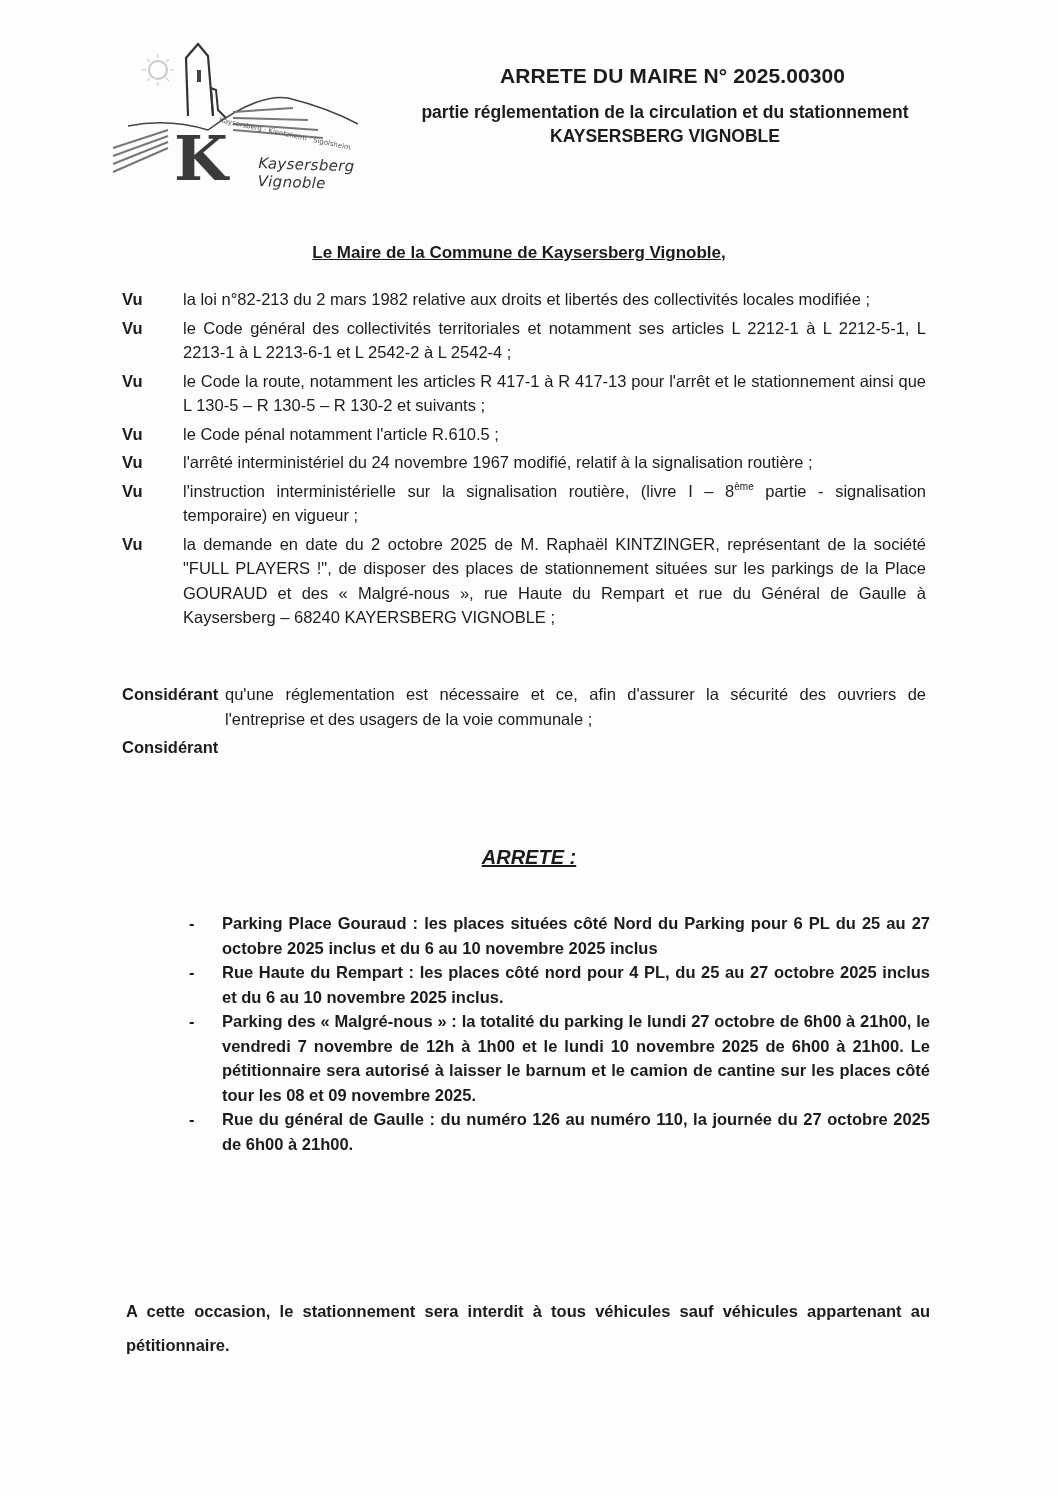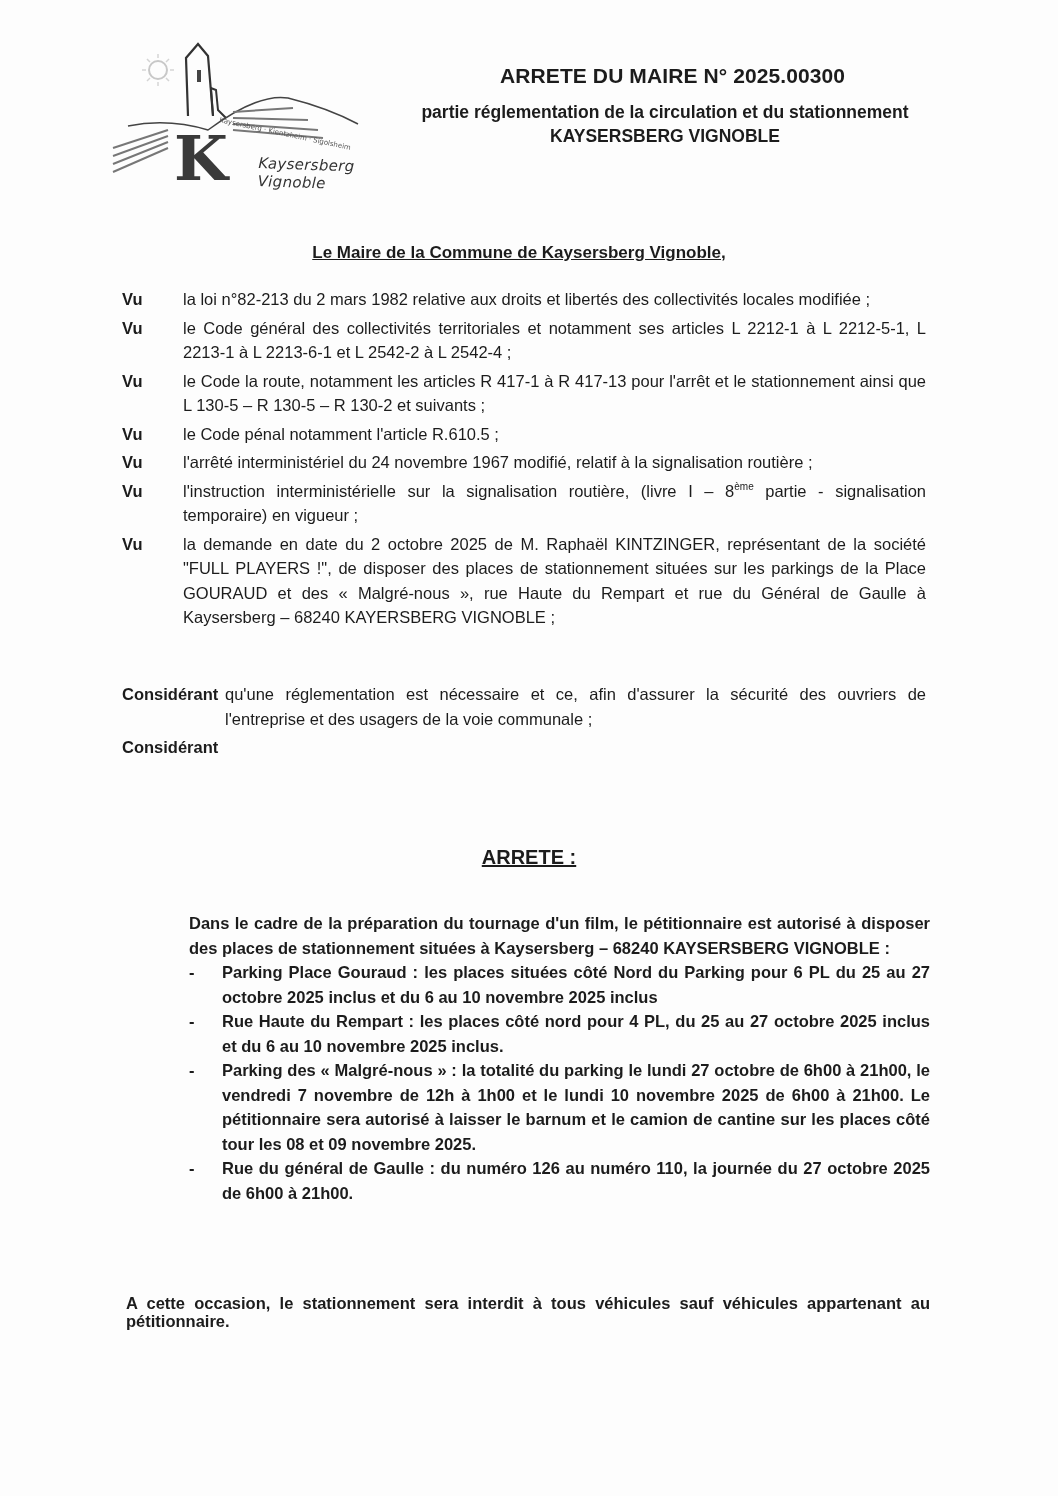--- a/index.html
+++ b/index.html
@@ -28,35 +28,35 @@
   .section { position: absolute; left: 122px; width: 804px; }
   .row { display: flex; font-size: 16.5px; line-height: 24.5px; margin-bottom: 4px; }
   .row .label { font-weight: bold; flex: 0 0 61px; }
   .row .text { flex: 1; text-align: justify; }
   .row.cons .label { flex: 0 0 103px; }
   .vu-section { top: 287px; }
   .cons-section { top: 682px; }
 
   .arrete {
     position: absolute; left: 0; width: 1058px; top: 846px; text-align: center;
-    font-size: 20px; font-weight: bold; text-decoration: underline;
+    font-size: 20px; font-weight: bold; text-decoration: underline; font-style: italic;
   }
   .article { position: absolute; left: 126px; top: 911px; width: 804px; font-size: 16.5px; line-height: 24.5px; }
   .art-head { display: flex; font-weight: bold; }
   .art-head .art-num { text-decoration: underline; margin-right: 18px; }
   .sub-head { font-weight: bold; margin-left: 33px; }
   .sub-head .letter { display: inline-block; width: 30px; }
   .intro { font-weight: bold; margin-left: 63px; text-align: justify; }
   .bullets { margin-left: 63px; font-weight: bold; }
   .bullet { display: flex; }
   .bullet .dash { flex: 0 0 33px; }
   .bullet .btext { flex: 1; text-align: justify; }
   .closing {
     position: absolute; left: 126px; top: 1294px; width: 804px;
-    font-size: 16.5px; line-height: 18px; font-weight: bold; text-align: justify;
+    font-size: 16.5px; line-height: 34px; font-weight: bold; text-align: justify;
   }
   sup { font-size: 10px; vertical-align: 7px; line-height: 0; }
 </style>
 </head>
 <body>
 
 <div class="logo">
   <svg width="260" height="145" viewBox="0 0 260 145">
 
     <circle cx="50" cy="32" r="9" fill="none" stroke="#c8c8c8" stroke-width="2"></circle>
@@ -138,21 +138,20 @@
     <span class="text">qu'une réglementation est nécessaire et ce, afin d'assurer la sécurité des ouvriers de l'entreprise et des usagers de la voie communale ;</span>
   </div>
   <div class="row cons">
     <span class="label">Considérant</span>
   </div>
 </div>
 
 <div class="arrete">ARRETE :</div>
 
 <div class="article">
-  <div class="intro">Dans le cadre de la préparation du tournage d'un film, le pétitionnaire est autorisé à disposer des places de stationnement situées à Kaysersberg – 68240 KAYSERSBERG VIGNOBLE :</div>
   <div class="bullets">
     <div class="bullet">
       <span class="dash">-</span>
       <span class="btext">Parking Place Gouraud : les places situées côté Nord du Parking pour 6 PL du 25 au 27 octobre 2025 inclus et du 6 au 10 novembre 2025 inclus</span>
     </div>
     <div class="bullet">
       <span class="dash">-</span>
       <span class="btext">Rue Haute du Rempart : les places côté nord pour 4 PL, du 25 au 27 octobre 2025 inclus et du 6 au 10 novembre 2025 inclus.</span>
     </div>
     <div class="bullet">

